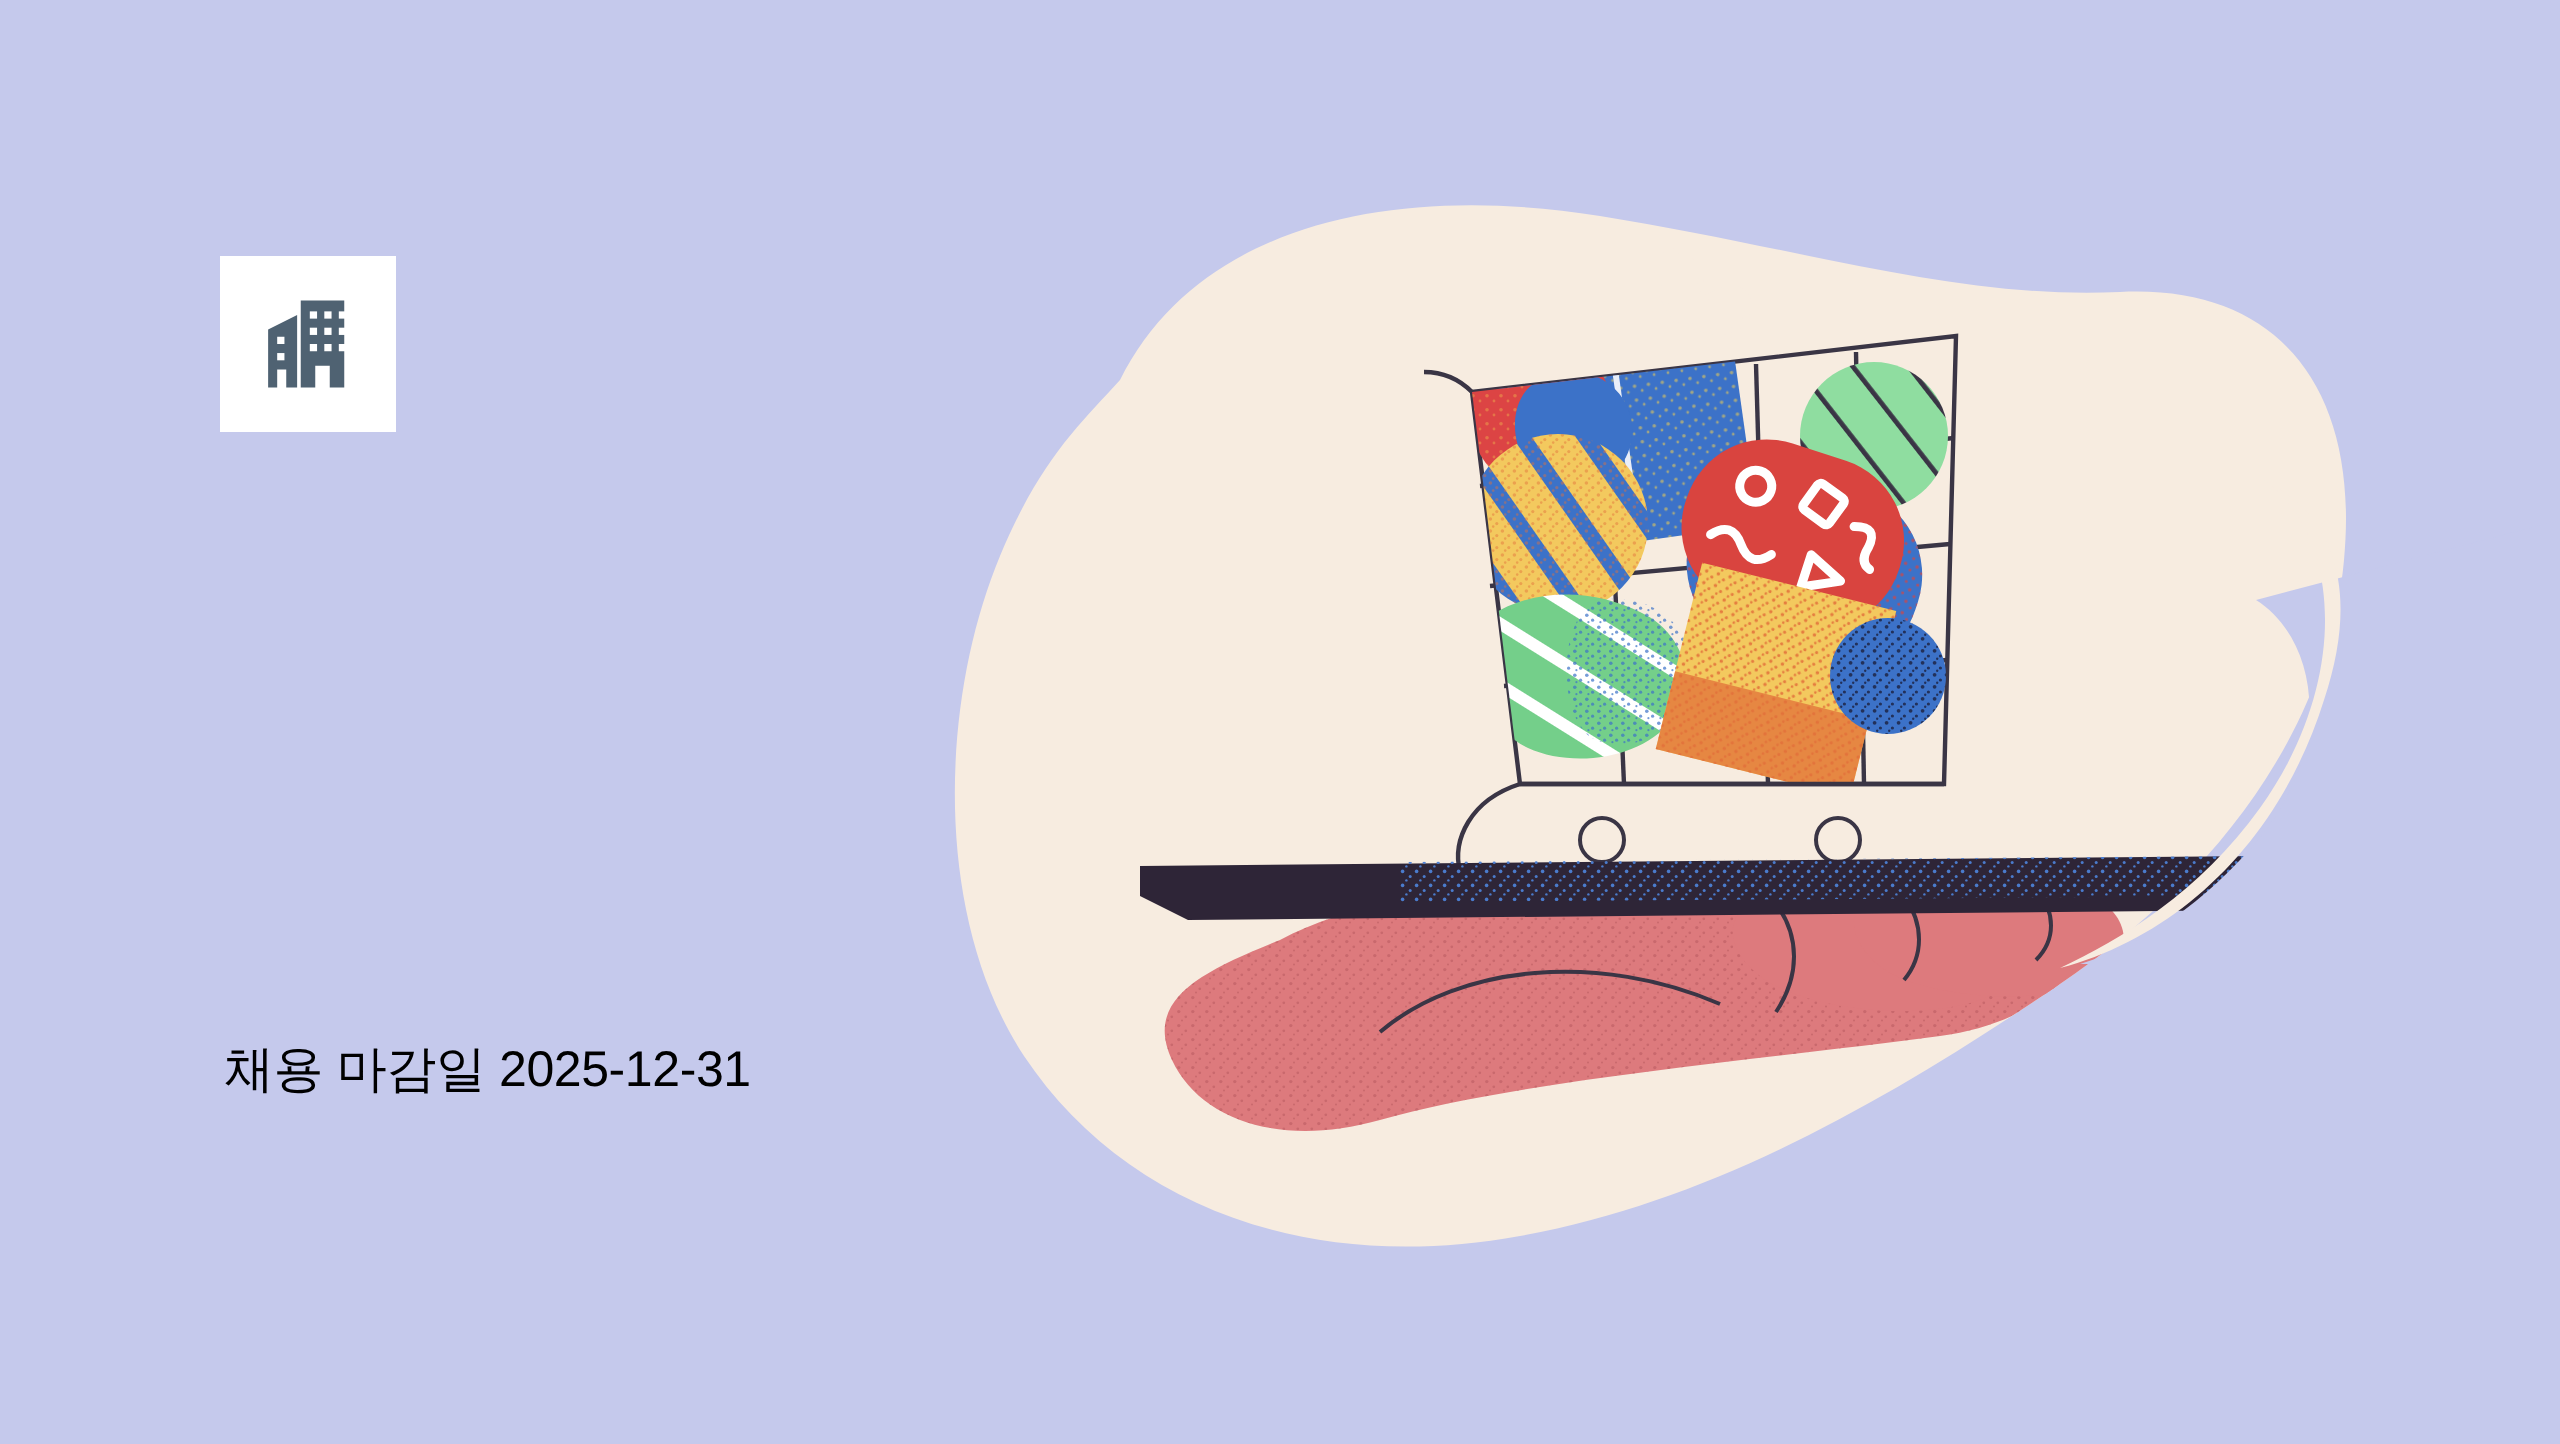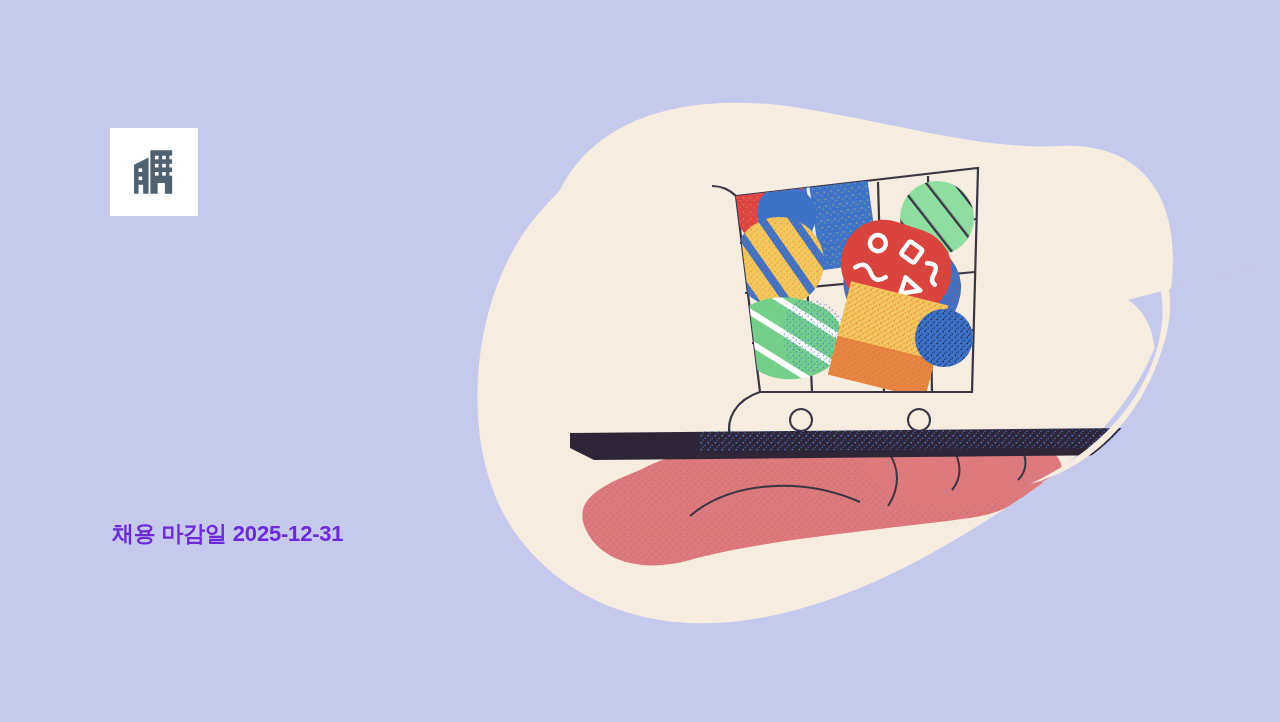--- a/index.html
+++ b/index.html
@@ -63,23 +63,23 @@
   .job-title {
     font-size: 32px;
     font-weight: 700;
     color: #111111;
     line-height: 1.15;
     letter-spacing: -0.4px;
     white-space: nowrap;
     margin: 0 0 18px 0;
   }
   .deadline {
-    font-size: 22px;
-    font-weight: 700;
-    color: #6d28d9;
+    font-size: 25px;
+    font-weight: 400;
+    color: #000000;
     line-height: 1.1;
     letter-spacing: -0.2px;
     white-space: nowrap;
     margin: 0;
   }
 </style>
 </head>
 <body>
 
 <div id="poster">

